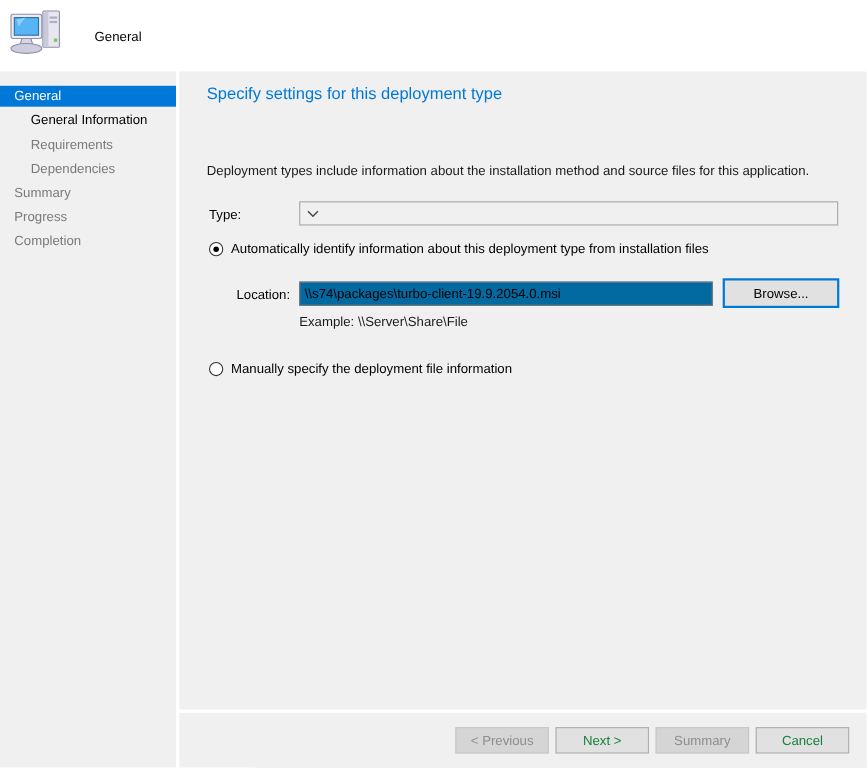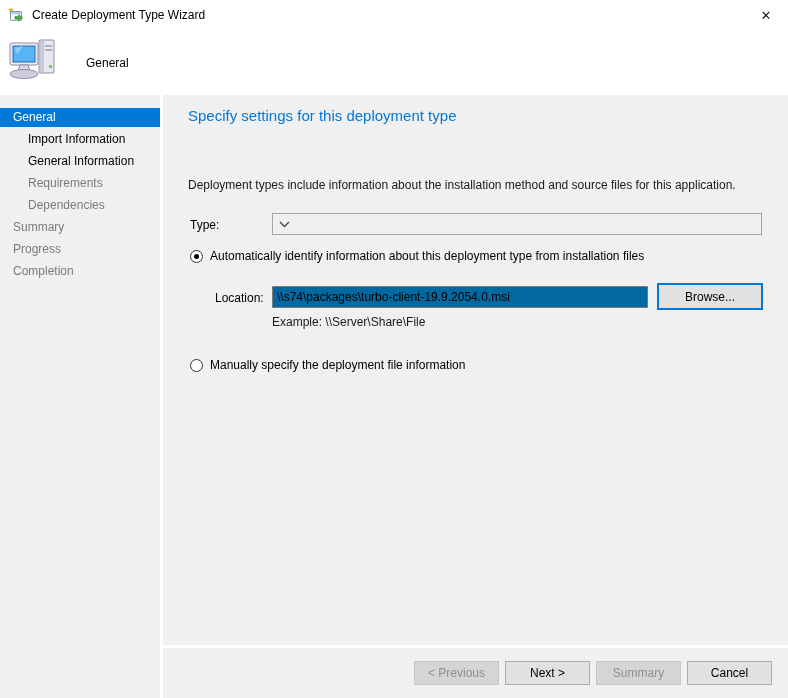--- a/index.html
+++ b/index.html
@@ -132,46 +132,34 @@
     display: flex; align-items: center; justify-content: flex-end;
     gap: 6px;
     padding-right: 16px;
   }
   .btn {
     width: 85px; height: 24px;
     font-family: "Liberation Sans", sans-serif;
     font-size: 12px;
     background: #e1e1e1;
     border: 1px solid #adadad;
-    color: #000000;
+    color: #15803d;
     display: flex; align-items: center; justify-content: center;
   }
   .btn.disabled {
     background: #d5d5d5;
     border-color: #c6c6c6;
     color: #8e8e8e;
   }
 </style>
 </head>
 <body>
 
 <div class="window">
 
-  <div class="titlebar">
-    <span class="app-icon">
-      <svg width="16" height="16" viewBox="0 0 16 16">
-        <path d="M3 0.3 L3.8 2.1 L5.7 2.3 L4.3 3.6 L4.7 5.5 L3 4.5 L1.3 5.5 L1.7 3.6 L0.3 2.3 L2.2 2.1 Z" fill="#f0a30a"></path>
-        <rect x="2.5" y="4.5" width="11" height="8.8" rx="0.6" fill="#fdfdee" stroke="#7a96b0"></rect>
-        <rect x="3.1" y="5.1" width="9.8" height="2.1" fill="#aecdeb"></rect>
-        <path d="M7 9.6 h3.6 v-2 l4 3.2 l-4 3.2 v-2 H7 Z" fill="#4caf50" stroke="#2e7d32" stroke-width="0.6"></path>
-      </svg>
-    </span>
-    <span class="title">Create Deployment Type Wizard</span>
-    <span class="close-btn">✕</span>
-  </div>
 
   <div class="banner">
     <span>
       <svg width="52" height="50" viewBox="0 0 52 50">
         <rect x="31" y="4" width="15" height="33" rx="1" fill="#e7e7f2" stroke="#8e8ea6"></rect>
         <rect x="32" y="5" width="4" height="31" fill="#c9c9dc"></rect>
         <rect x="37" y="9" width="7" height="2" fill="#aeaec6"></rect>
         <rect x="37" y="13" width="7" height="2" fill="#aeaec6"></rect>
         <rect x="41" y="29" width="3" height="3" fill="#7ec558"></rect>
         <rect x="2" y="7" width="28" height="22" rx="2" fill="#ececf6" stroke="#8e8ea6"></rect>
@@ -181,21 +169,20 @@
         <ellipse cx="16" cy="38" rx="14" ry="4.5" fill="#cdcdde" stroke="#8e8ea6"></ellipse>
       </svg>
     </span>
     <span class="page-label">General</span>
   </div>
 
   <div class="main">
 
     <div class="sidebar">
       <div class="nav-item selected">General</div>
-      <div class="nav-item indent">Import Information</div>
       <div class="nav-item indent">General Information</div>
       <div class="nav-item indent dim">Requirements</div>
       <div class="nav-item indent dim">Dependencies</div>
       <div class="nav-item dim">Summary</div>
       <div class="nav-item dim">Progress</div>
       <div class="nav-item dim">Completion</div>
     </div>
 
     <div class="vdivider"></div>
 

